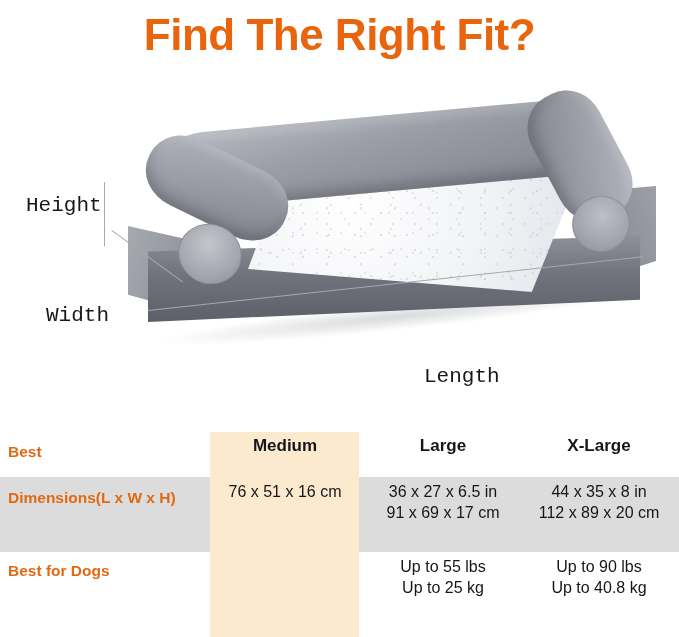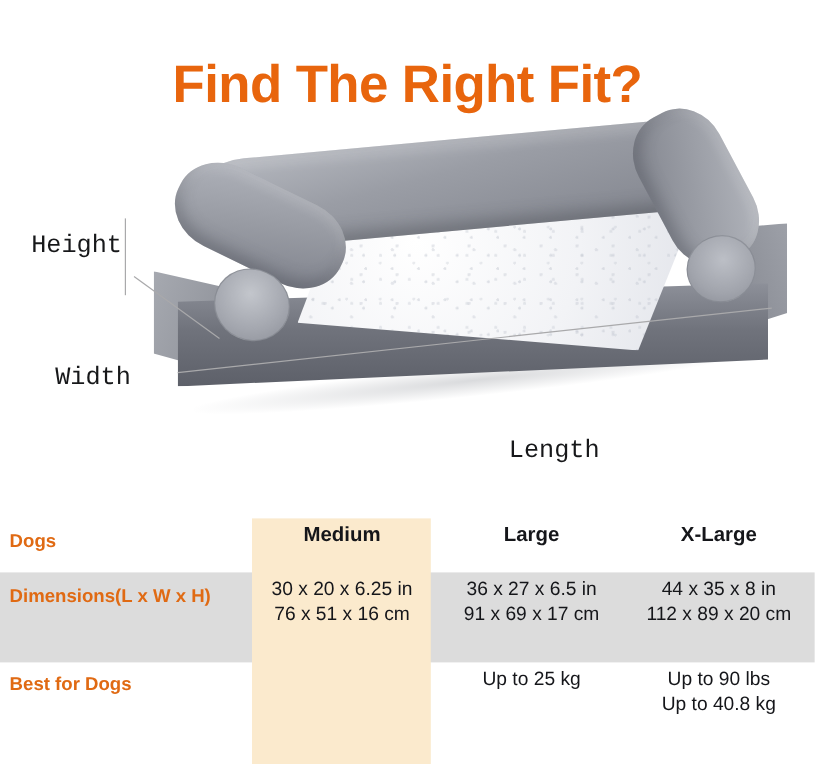--- a/index.html
+++ b/index.html
@@ -20,21 +20,20 @@
   
   #title-banner {
     position: absolute;
     left: 0;
     top: 0;
     width: 679px;
     height: 70px;
     display: flex;
     align-items: center;
     justify-content: center;
-    margin-top: 36px;
   }
   #page-title {
     font-size: 44px;
     font-weight: 700;
     color: #E8650D;
     letter-spacing: -0.5px;
     white-space: nowrap;
     line-height: 1;
   }
 
@@ -292,42 +291,42 @@
   <div class="measure-label" id="label-length">Length</div>
 </div>
 
 <div id="size-table">
 
   <div id="dimensions-band"></div>
   <div id="medium-highlight"></div>
 
   <div class="table-layer">
 
-    <div class="row-label" id="row-label-size">Dogs</div>
+    <div class="row-label" id="row-label-size">Best</div>
     <div class="row-label" id="row-label-dimensions">Dimensions(L x W x H)</div>
     <div class="row-label" id="row-label-best">Best for Dogs</div>
 
     <div class="col-header col-medium">Medium</div>
     <div class="col-header col-large">Large</div>
     <div class="col-header col-xlarge">X-Large</div>
 
     <div class="cell cell-dimensions col-medium">
-      <span>30 x 20 x 6.25 in</span>
       <span>76 x 51 x 16 cm</span>
     </div>
     <div class="cell cell-dimensions col-large">
       <span>36 x 27 x 6.5 in</span>
       <span>91 x 69 x 17 cm</span>
     </div>
     <div class="cell cell-dimensions col-xlarge">
       <span>44 x 35 x 8 in</span>
       <span>112 x 89 x 20 cm</span>
     </div>
 
     <div class="cell cell-best col-large">
+      <span>Up to 55 lbs</span>
       <span>Up to 25 kg</span>
     </div>
     <div class="cell cell-best col-xlarge">
       <span>Up to 90 lbs</span>
       <span>Up to 40.8 kg</span>
     </div>
 
   </div>
 </div>
 

